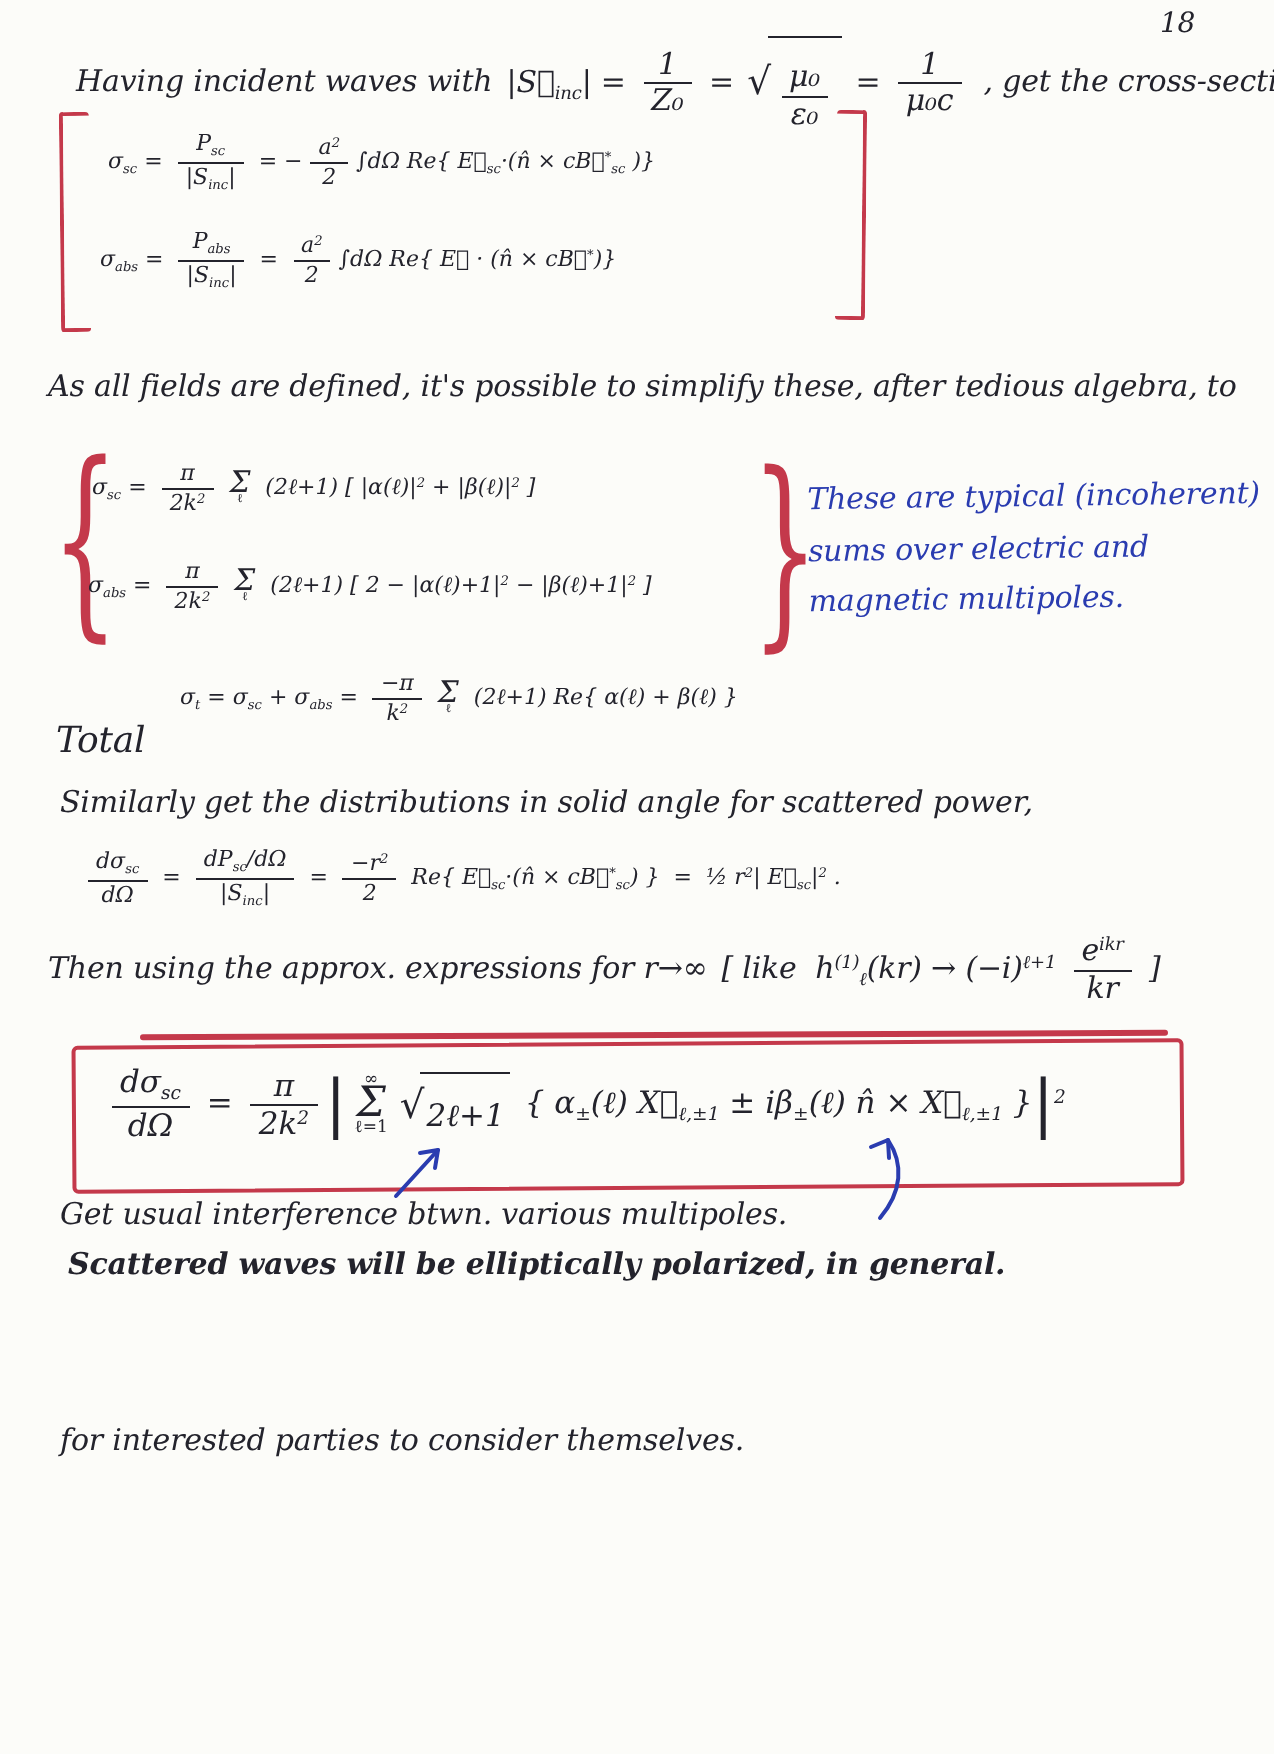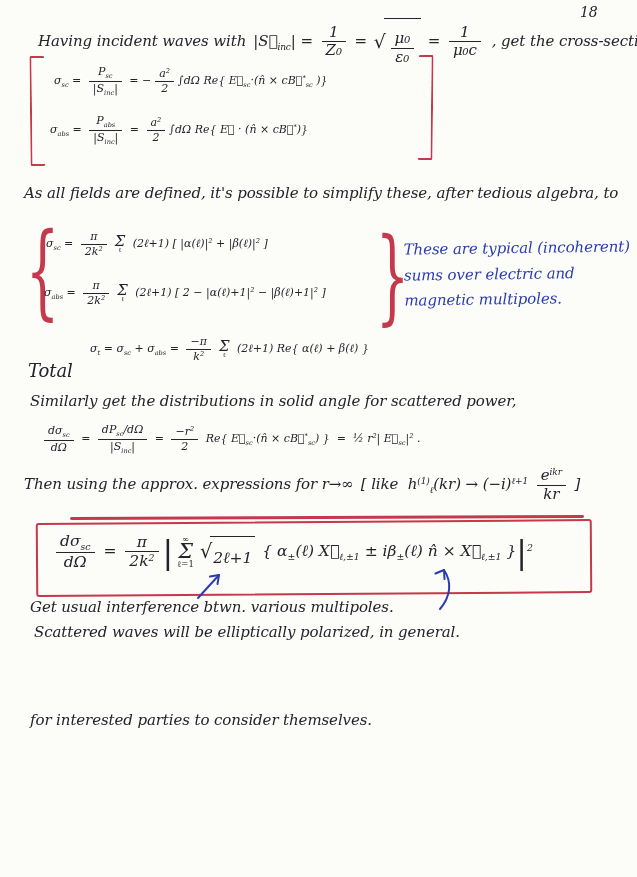--- a/index.html
+++ b/index.html
@@ -85,17 +85,17 @@
   <div class="eq" style="left:52px;top:533px;font-size:15.5px;"><span class="tk-frac"><span class="tk-num"><span class="tk-t">dσ</span><span class="tk-sub">sc</span></span><span class="tk-den"><span class="tk-t">dΩ</span></span></span><span class="tk-t"> = </span><span class="tk-frac"><span class="tk-num"><span class="tk-t">π</span></span><span class="tk-den"><span class="tk-t">2k</span><span class="tk-sup">2</span></span></span><span class="tk-big">|</span><span class="tk-sum"><span class="tk-sumt">∞</span><span class="tk-sums">Σ</span><span class="tk-sumb">ℓ=1</span></span><span class="tk-sqrt"><span class="tk-rad">√</span><span class="tk-sqb"><span class="tk-t">2ℓ+1</span></span></span><span class="tk-t"> { α</span><span class="tk-sub">±</span><span class="tk-t">(ℓ) X⃗</span><span class="tk-sub">ℓ,±1</span><span class="tk-t"> ± iβ</span><span class="tk-sub">±</span><span class="tk-t">(ℓ) n̂ × X⃗</span><span class="tk-sub">ℓ,±1</span><span class="tk-t"> }</span><span class="tk-big">|</span><span class="tk-sup">2</span></div>
 
   <svg class="arrows" style="left:148px;top:564px;" width="330" height="52" viewBox="0 0 330 52">
     <path class="barrow" d="M50 34 L71 11"></path>
     <path class="barrow" d="M71 11 l-9 1.5 M71 11 l-1.5 9"></path>
     <path class="barrow" d="M292 45 C 303 32, 304 18, 296 6"></path>
     <path class="barrow" d="M296 6 l-8.5 3.5 M296 6 l0.5 9"></path>
   </svg>
 
   <div class="hw" style="left:30px;top:598px;">Get usual interference btwn. various multipoles.</div>
-  <div class="hw" style="left:34px;top:623px;">Scattered waves will be elliptically polarized, in general.</div>
+  <div class="hw" style="left:34px;top:623px;font-weight:bold;">Scattered waves will be elliptically polarized, in general.</div>
 
   <div class="hw" style="left:30px;top:711px;">for interested parties to consider themselves.</div>
 
 </div>
 
 </body></html>

